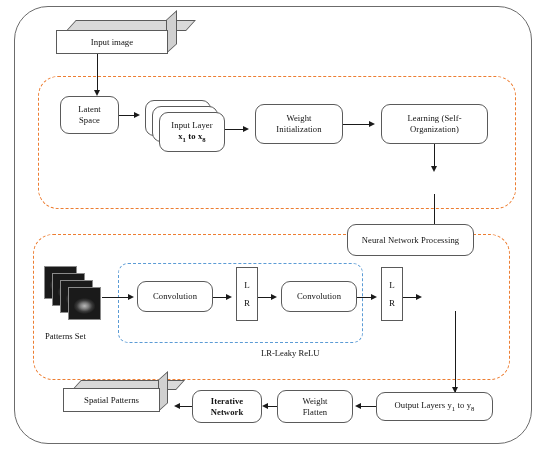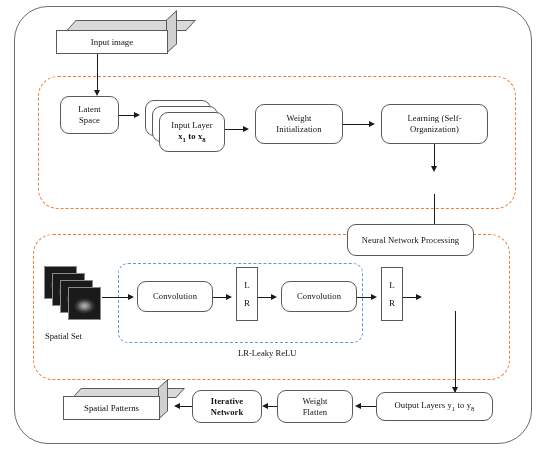--- a/index.html
+++ b/index.html
@@ -237,21 +237,21 @@
 
   <div class="ln v" style="left:434px; top:194px; height:39px; width:1.4px;"></div>
   <div class="arrow down" style="left:430.6px; top:227px;"></div>
 
   <div class="node" style="left:347px; top:224px; width:127px; height:32px;">Neural Network Processing</div>
 
   <div class="mri" style="left:44px; top:266px;"></div>
   <div class="mri" style="left:52px; top:273px;"></div>
   <div class="mri" style="left:60px; top:280px;"></div>
   <div class="mri" style="left:68px; top:287px;"></div>
-  <div class="caption" style="left:45px; top:331px;">Spatial Set</div>
+  <div class="caption" style="left:45px; top:331px;">Patterns Set</div>
 
   <div class="ln h" style="left:102px; top:297px; width:28px;"></div>
   <div class="arrow right" style="left:128px; top:293.6px;"></div>
 
   <div class="node" style="left:137px; top:281px; width:76px; height:31px;">Convolution</div>
 
   <div class="ln h" style="left:213px; top:297px; width:16px;"></div>
   <div class="arrow right" style="left:226px; top:293.6px;"></div>
 
   <div class="lr-box" style="left:236px; top:267px; width:22px; height:54px;">
@@ -269,21 +269,21 @@
 
   <div class="lr-box" style="left:381px; top:267px; width:22px; height:54px;">
     <span>L</span>
     <span>R</span>
   </div>
 
   <div class="ln h" style="left:403px; top:297px; width:16px;"></div>
   <div class="arrow right" style="left:416px; top:293.6px;"></div>
 
 
-  <div class="caption" style="left:238px; top:348px;">LR-Leaky ReLU</div>
+  <div class="caption" style="left:261px; top:348px;">LR-Leaky ReLU</div>
 
   <div class="ln v" style="left:455px; top:311px; height:82px; width:1.4px;"></div>
   <div class="arrow down" style="left:451.6px; top:387px;"></div>
 
   <div class="node" style="left:376px; top:392px; width:117px; height:29px;">
     <span><span>Output Layers y</span><span class="sub">1</span><span> to y</span><span class="sub">8</span></span>
   </div>
 
   <div class="ln h" style="left:358px; top:406px; width:18px;"></div>
   <div class="arrow left" style="left:355px; top:402.6px;"></div>
@@ -301,21 +301,21 @@
   <div class="node" style="left:192px; top:390px; width:70px; height:33px;">
     <span style="display:block;font-weight:bold;">
       <span>Iterative</span><br>
       <span>Network</span>
     </span>
   </div>
 
   <div class="ln h" style="left:178px; top:406px; width:14px;"></div>
   <div class="arrow left" style="left:174px; top:402.6px;"></div>
 
-  <div class="box3d" style="left:63px; top:388px; width:116px; height:34px;">
+  <div class="box3d" style="left:63px; top:380px; width:116px; height:34px;">
     <div class="top" style="left:9px; top:0px; width:104px; height:10px;
          transform: skewX(-42deg); transform-origin: bottom left;"></div>
     <div class="side" style="left:95px; top:0px; width:10px; height:32px;
          transform: skewY(-42deg); transform-origin: top left;"></div>
     <div class="face" style="width:97px; height:24px; bottom:2px;">Spatial Patterns</div>
   </div>
 
 </div>
 
 </body></html>

